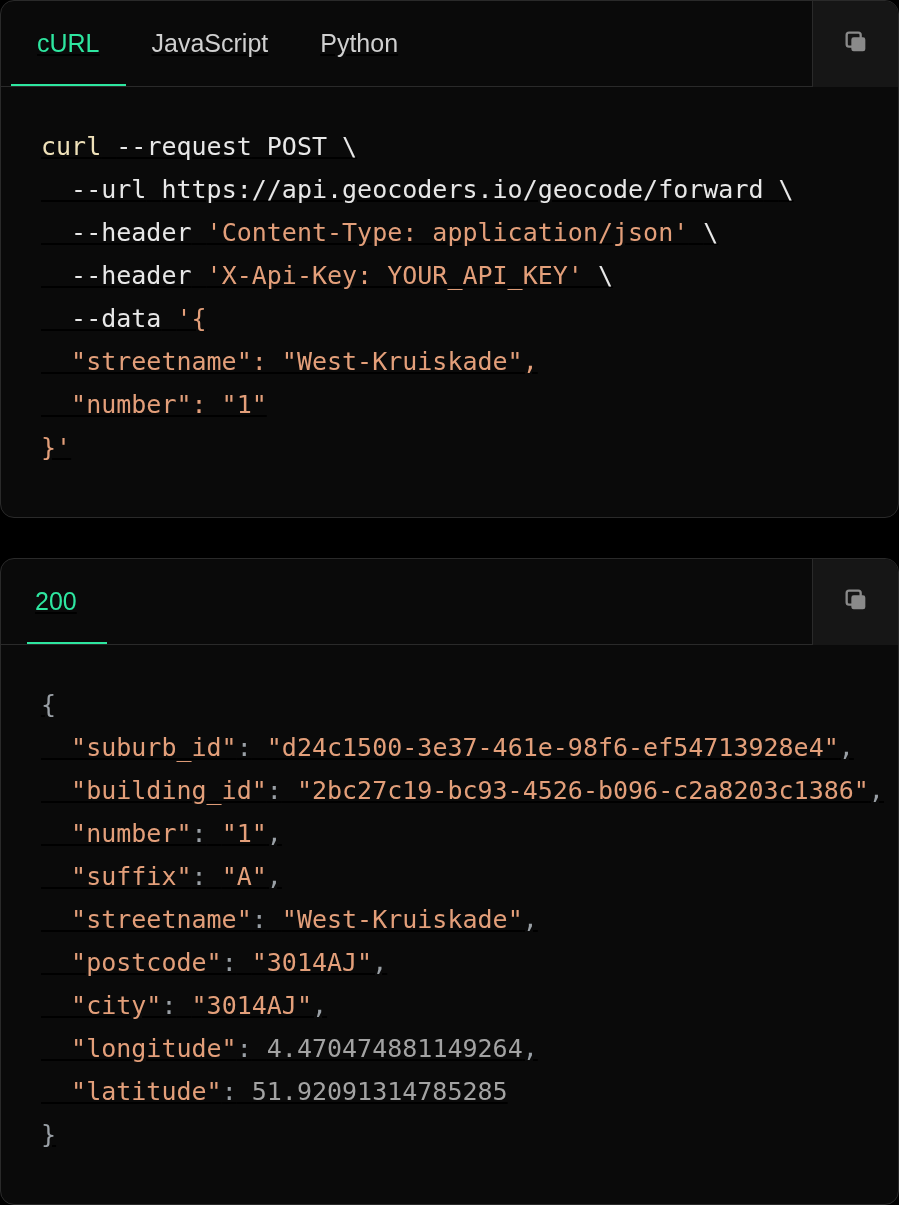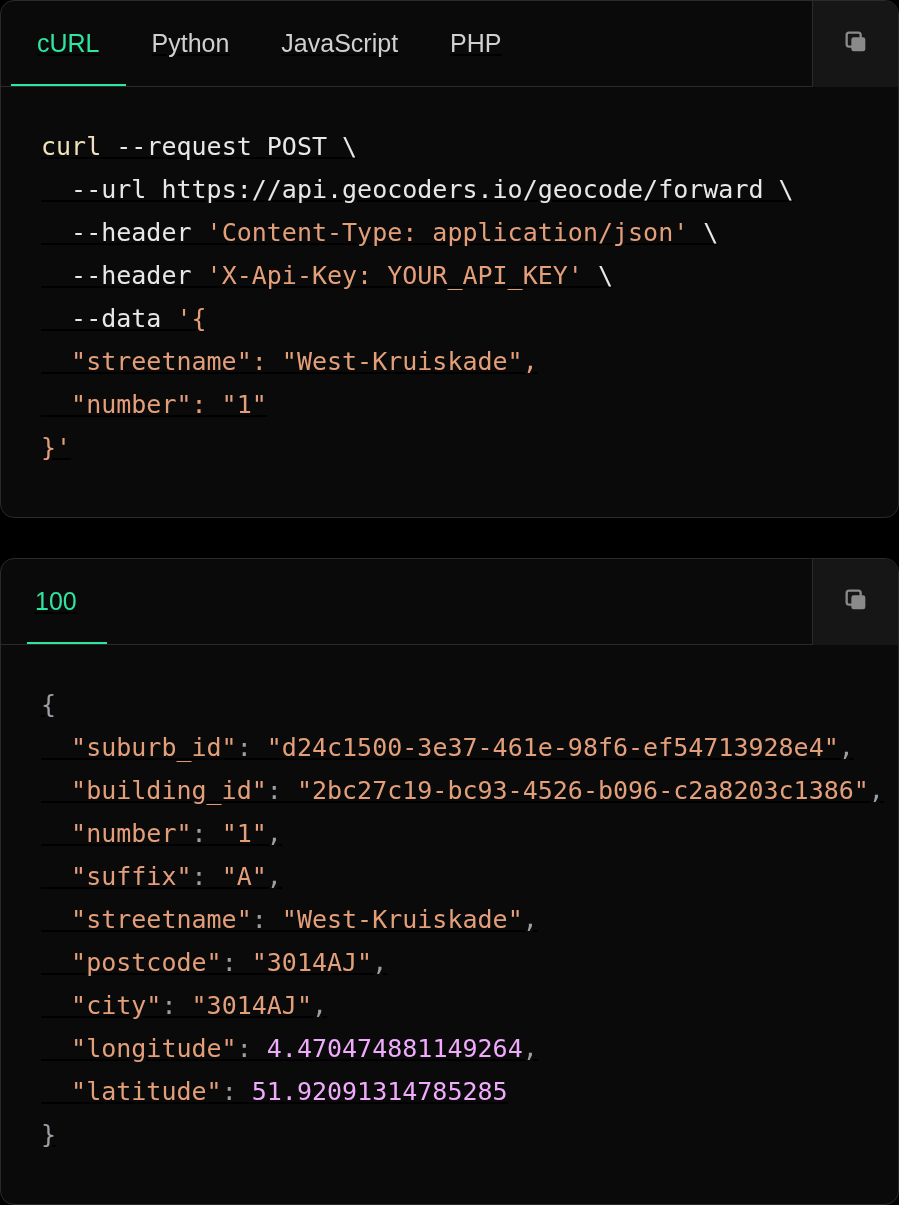--- a/index.html
+++ b/index.html
@@ -70,21 +70,21 @@
     line-height: 1.72;
     white-space: pre;
     color: #e8e8e8;
     overflow-x: auto;
   }
   .tok-cmd { color: #efe1b9; }
   .tok-flag { color: #e8e8e8; }
   .tok-str { color: #e39f7a; }
   .tok-key { color: #e39f7a; }
   .tok-punc { color: #9aa0a6; }
-  .tok-num { color: #f0abfc; }
+  .tok-num { color: #a3a3a3; }
   .tok-plain { color: #e8e8e8; }
   .status-bar {
     display: flex;
     align-items: center;
     border-bottom: 1px solid #2a2a2a;
     height: 86px;
     position: relative;
     padding-left: 30px;
   }
   .status {
@@ -103,23 +103,22 @@
     bottom:0; left:-4px; right:-26px;
     height:2px; background:#2ee6a0;
   }
 </style>
 </head>
 <body>
 
 <div class="panel">
   <div class="tabbar">
     <div class="tab active">cURL</div>
+    <div class="tab">JavaScript</div>
     <div class="tab">Python</div>
-    <div class="tab">JavaScript</div>
-    <div class="tab">PHP</div>
     <div class="copy-btn">
       <span>
         <svg viewBox="0 0 24 24" fill="none" stroke="#8a8a8a" stroke-width="2">
           <rect x="8" y="8" width="12" height="12" rx="2" fill="#8a8a8a" stroke="none"></rect>
           <rect x="4" y="4" width="12" height="12" rx="2" fill="none"></rect>
         </svg>
       </span>
     </div>
   </div>
   <div class="code" id="req-code"><span class="tok-cmd">curl</span> <span class="tok-flag">--request</span> <span class="tok-plain">POST</span> <span class="tok-plain">\</span>
@@ -127,21 +126,21 @@
   <span class="tok-flag">--header</span> <span class="tok-str">'Content-Type: application/json'</span> <span class="tok-plain">\</span>
   <span class="tok-flag">--header</span> <span class="tok-str">'X-Api-Key: YOUR_API_KEY'</span> <span class="tok-plain">\</span>
   <span class="tok-flag">--data</span> <span class="tok-str">'{</span>
   <span class="tok-str">"streetname": "West-Kruiskade",</span>
   <span class="tok-str">"number": "1"</span>
 <span class="tok-str">}'</span></div>
 </div>
 
 <div class="panel">
   <div class="status-bar">
-    <div class="status">100</div>
+    <div class="status">200</div>
     <div class="copy-btn">
       <span>
         <svg viewBox="0 0 24 24" fill="none" stroke="#8a8a8a" stroke-width="2">
           <rect x="8" y="8" width="12" height="12" rx="2" fill="#8a8a8a" stroke="none"></rect>
           <rect x="4" y="4" width="12" height="12" rx="2" fill="none"></rect>
         </svg>
       </span>
     </div>
   </div>
   <div class="code" id="res-code"><span class="tok-punc">{</span>

